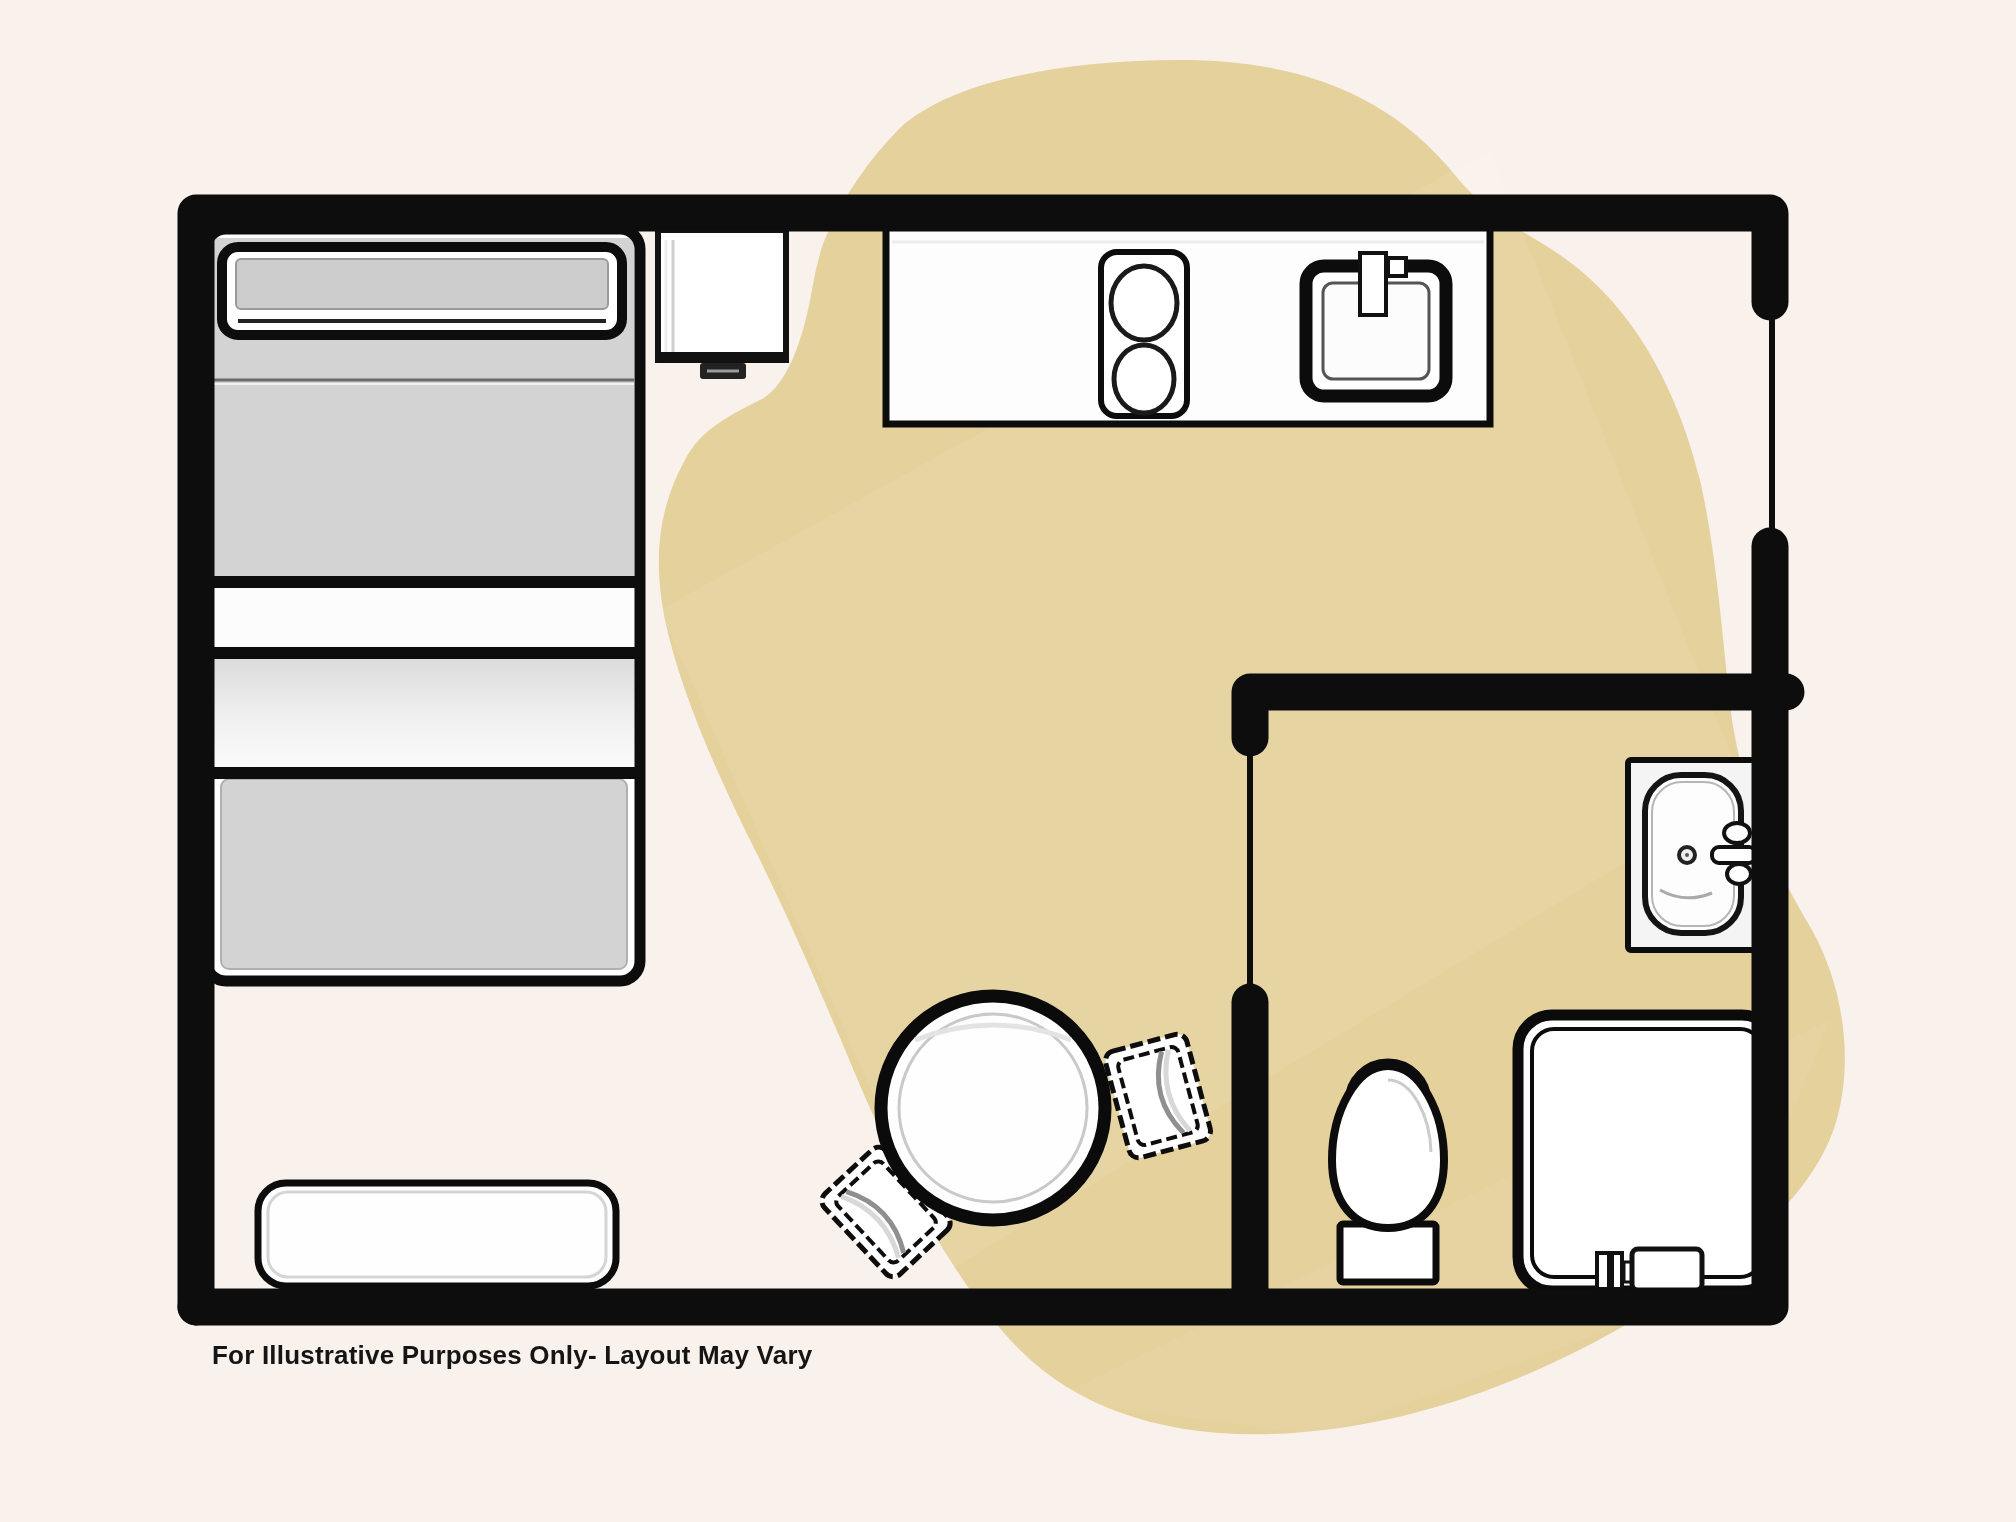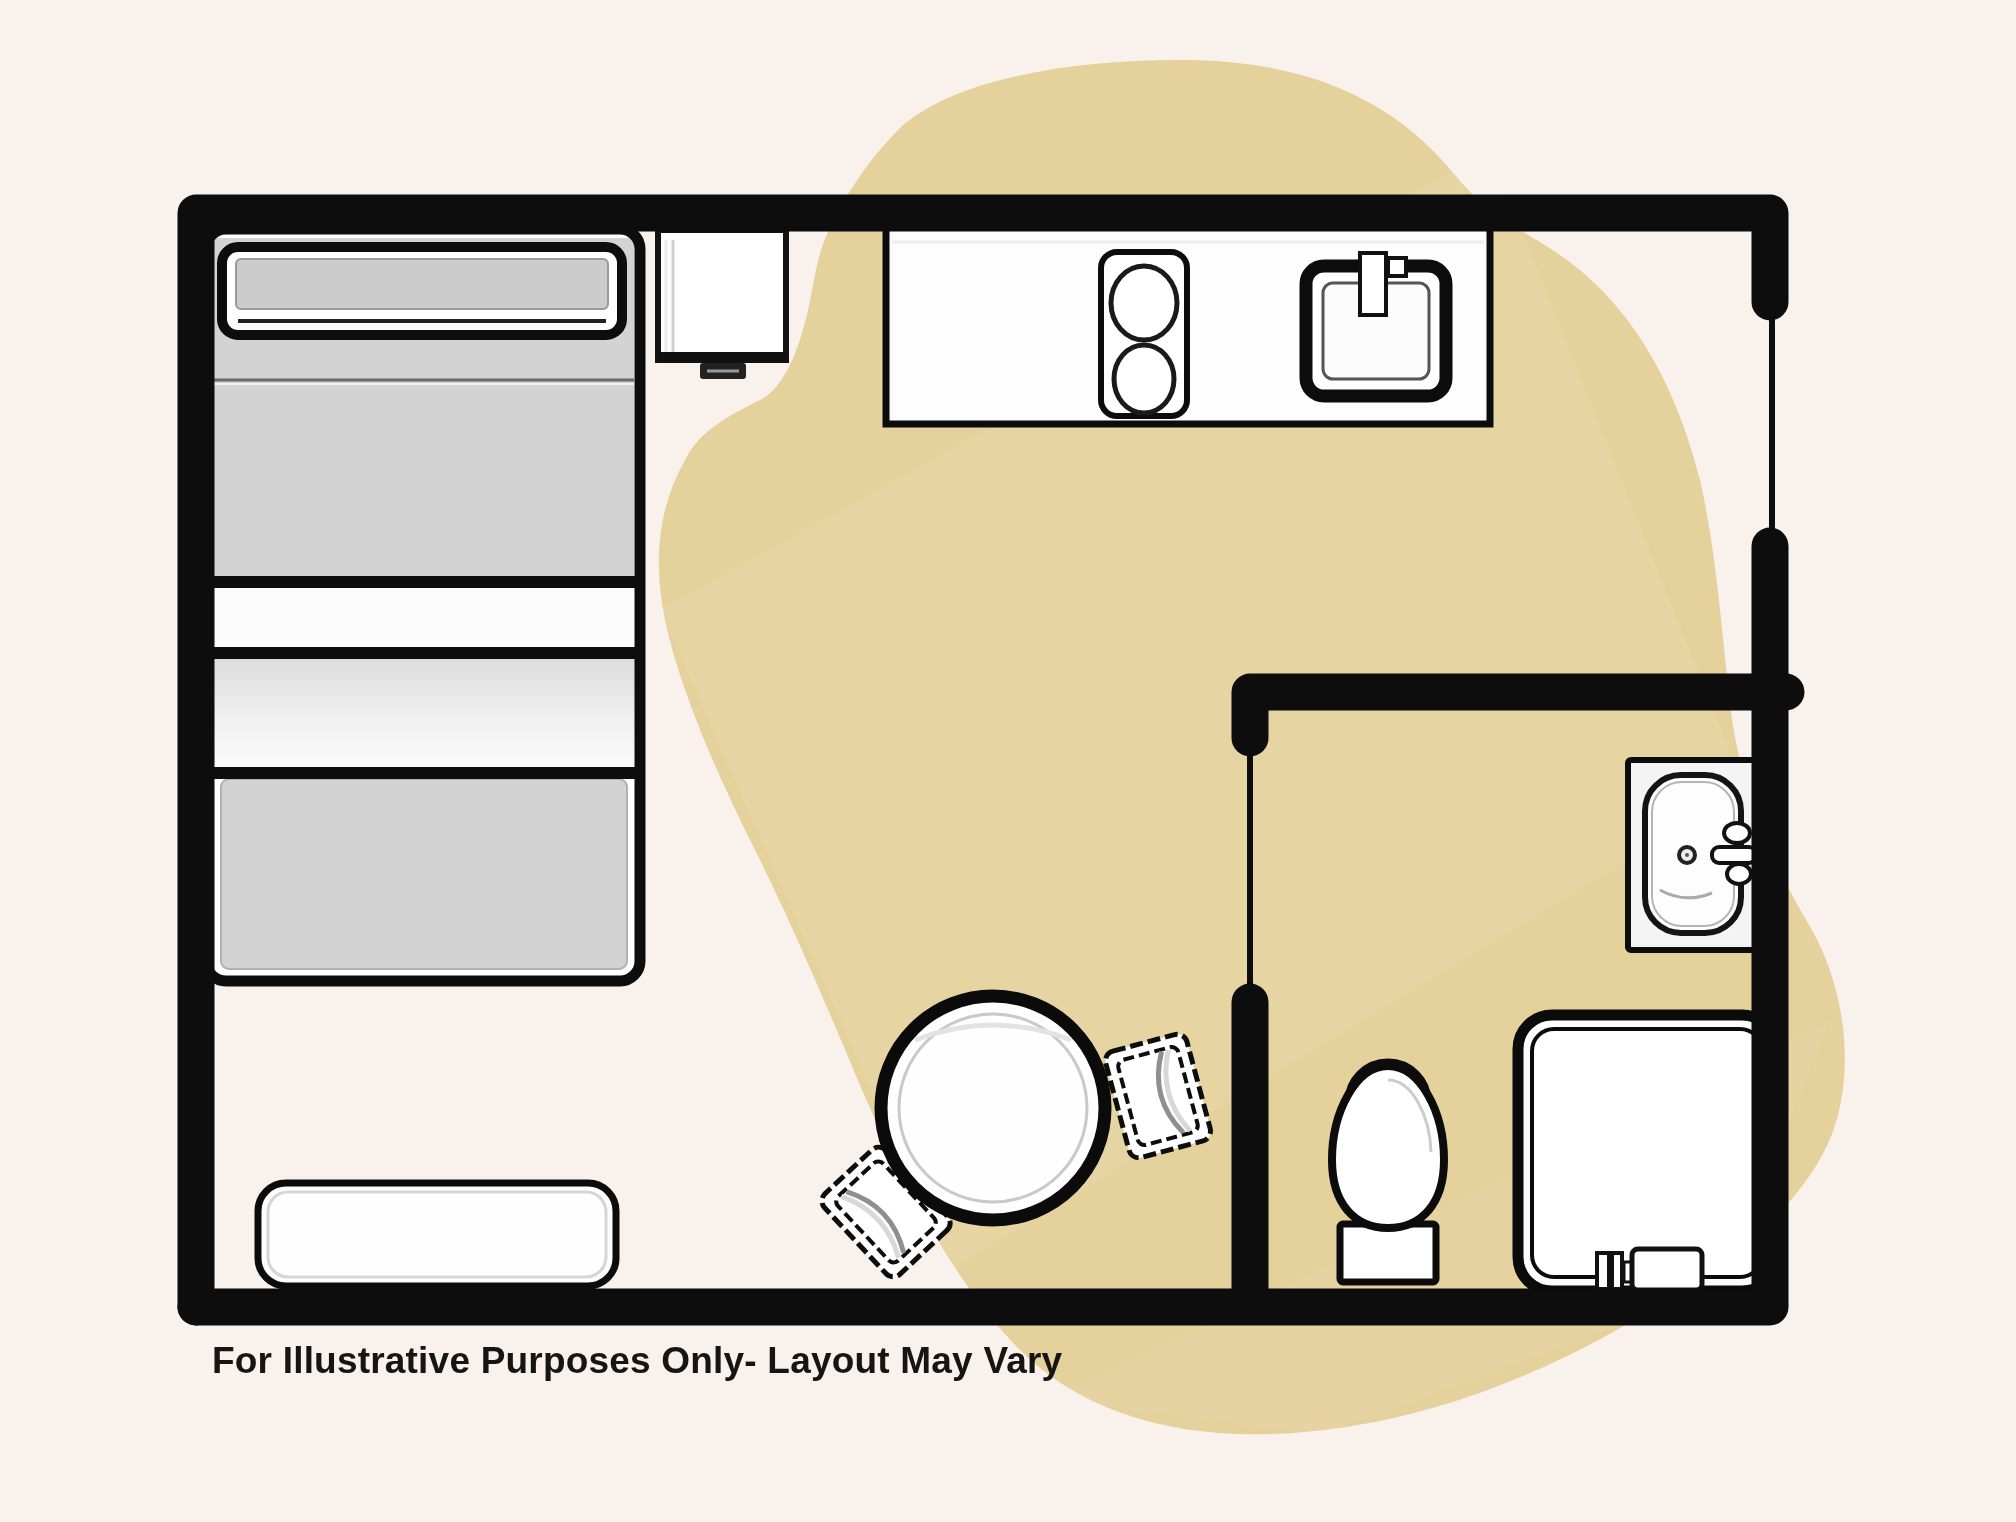--- a/index.html
+++ b/index.html
@@ -6,21 +6,21 @@
   .stage{
     position:relative;
     width:2016px;height:1522px;
     overflow:hidden;
     font-family:"Liberation Sans", sans-serif;
   }
   .plan-svg{position:absolute;left:0;top:0;}
   .caption{
     position:absolute;
     left:212px;top:1340px;
-    font-size:37px;
+    font-size:26px;
     font-weight:600;
     letter-spacing:0.2px;
     color:#151515;
     white-space:nowrap;
   }
 </style>
 </head>
 <body>
 
 <div class="stage">

